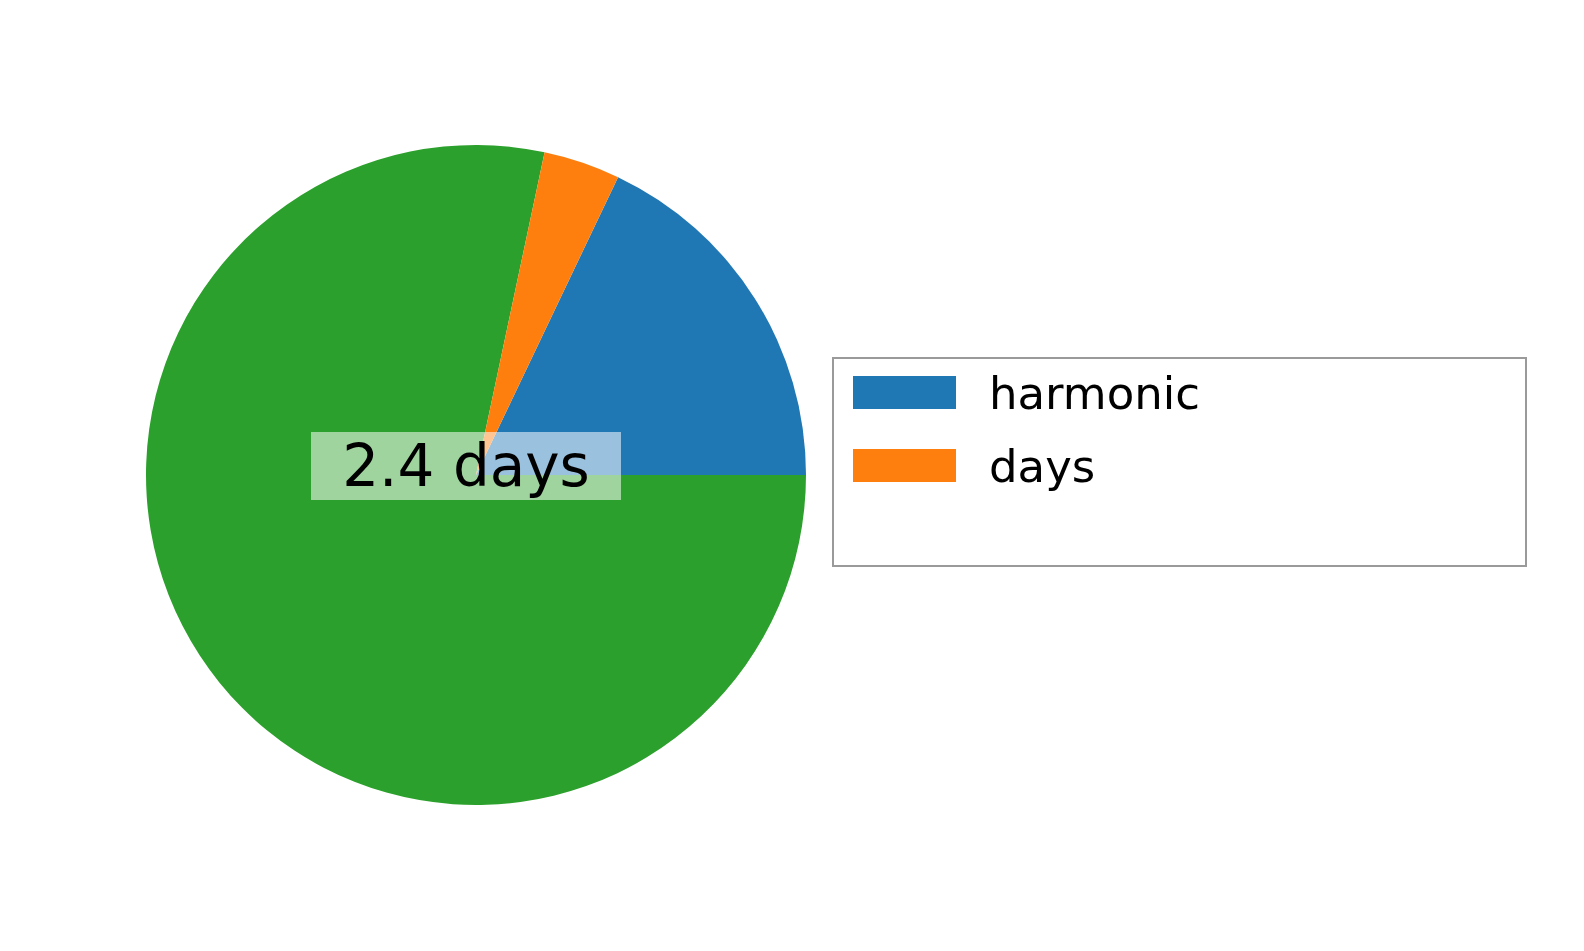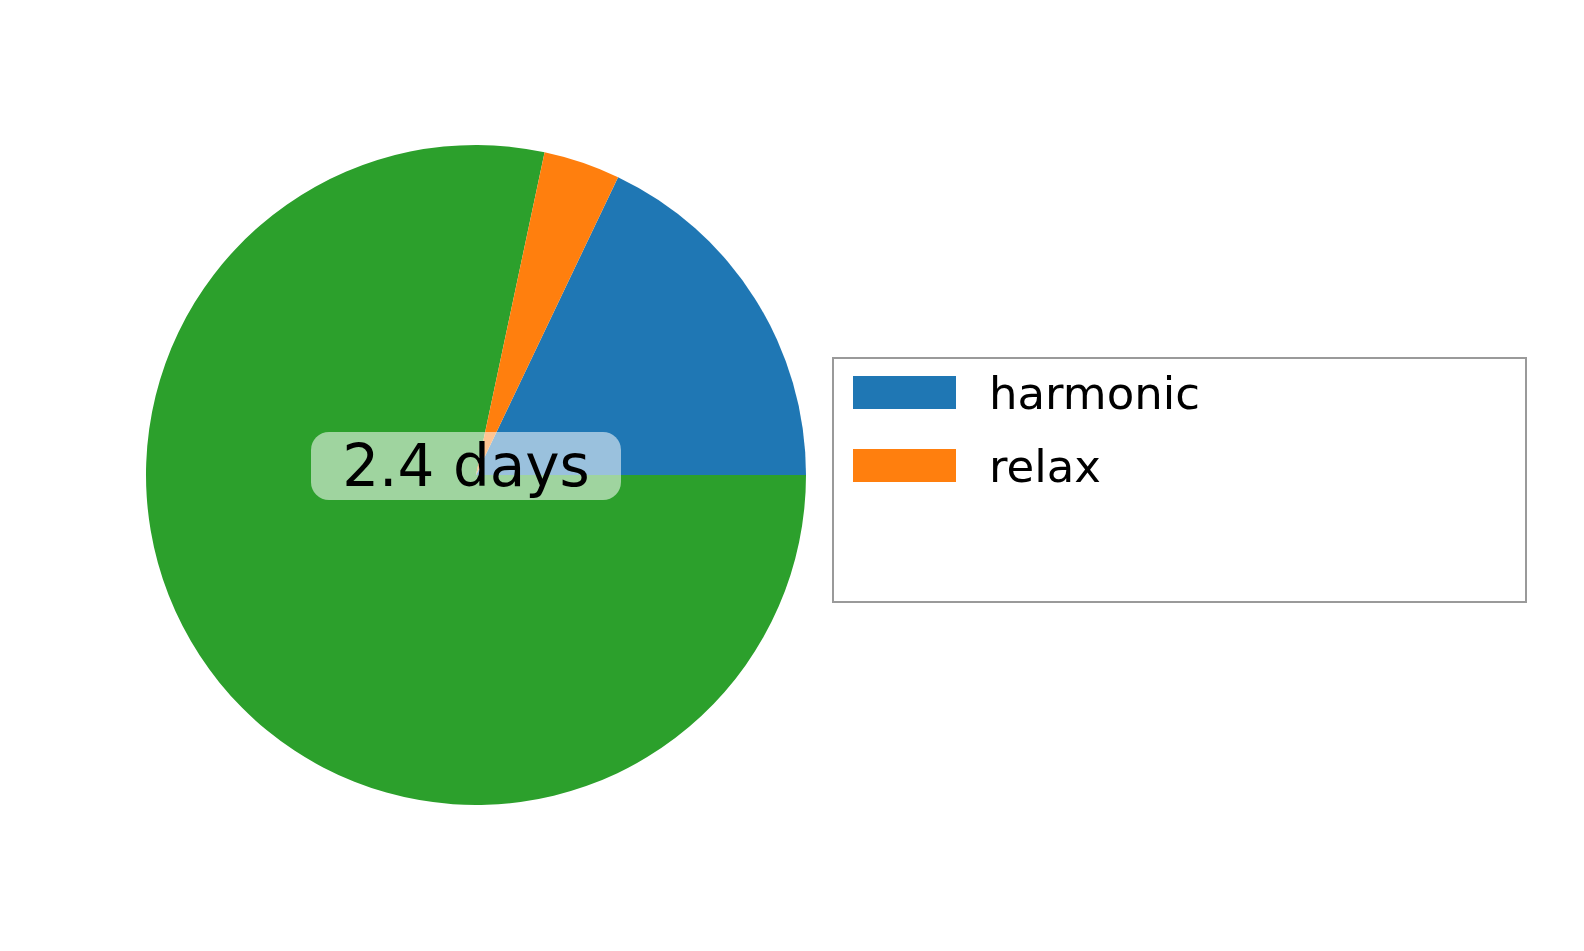--- a/index.html
+++ b/index.html
@@ -59,21 +59,21 @@
     white-space: nowrap;
     letter-spacing: 0px;
   }
 
   
   #legend {
     position: absolute;
     left: 832px;
     top: 357px;
     width: 695px;
-    height: 246px;
+    height: 210px;
     background: #ffffff;
     border: 2px solid #9a9a9a;
     box-sizing: border-box;
   }
   .legend-row {
     position: absolute;
     left: 0;
     width: 100%;
     height: 40px;
     display: flex;
@@ -111,32 +111,32 @@
     <svg id="pie-svg" viewBox="0 0 660 660" xmlns="http://www.w3.org/2000/svg">
 
       <path id="slice-2" d="M 330 330 L 660.000 330.000 A 330 330 0 1 1 398.611 7.211 Z" fill="#2ca02c"></path>
 
       <path id="slice-0" d="M 330 330 L 472.069 32.147 A 330 330 0 0 1 660.000 330.000 Z" fill="#1f77b4"></path>
 
       <path id="slice-1" d="M 330 330 L 398.611 7.211 A 330 330 0 0 1 472.069 32.147 Z" fill="#ff7f0e"></path>
     </svg>
   </div>
 
-  <div id="center-label" style="background: rgba(255, 255, 255, 0.55); border-radius: 18px;">
+  <div id="center-label" style="background: rgba(255, 255, 255, 0.55);">
     <span id="center-label-text">2.4 days</span>
   </div>
 
   <div id="legend" style="border-color: rgb(154, 154, 154);">
 
     <div class="legend-row r0">
       <span class="legend-swatch" id="sw0" style="background: rgb(31, 119, 180);"></span>
       <span class="legend-label">harmonic</span>
     </div>
 
     <div class="legend-row r1">
       <span class="legend-swatch" id="sw1" style="background: rgb(255, 127, 14);"></span>
-      <span class="legend-label">relax</span>
+      <span class="legend-label">days</span>
     </div>
 
 
   </div>
 
 </div>
 
 </body></html>

